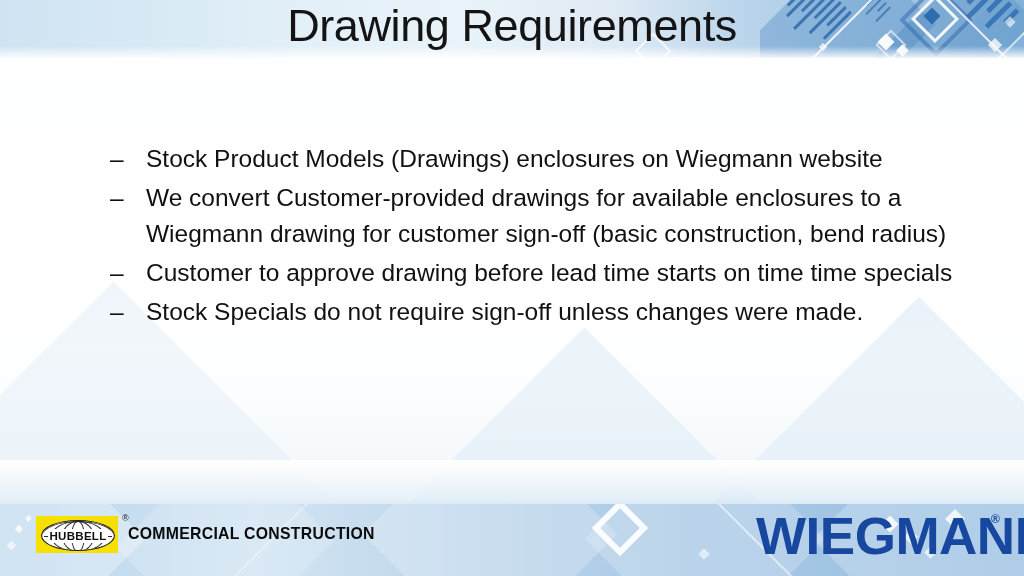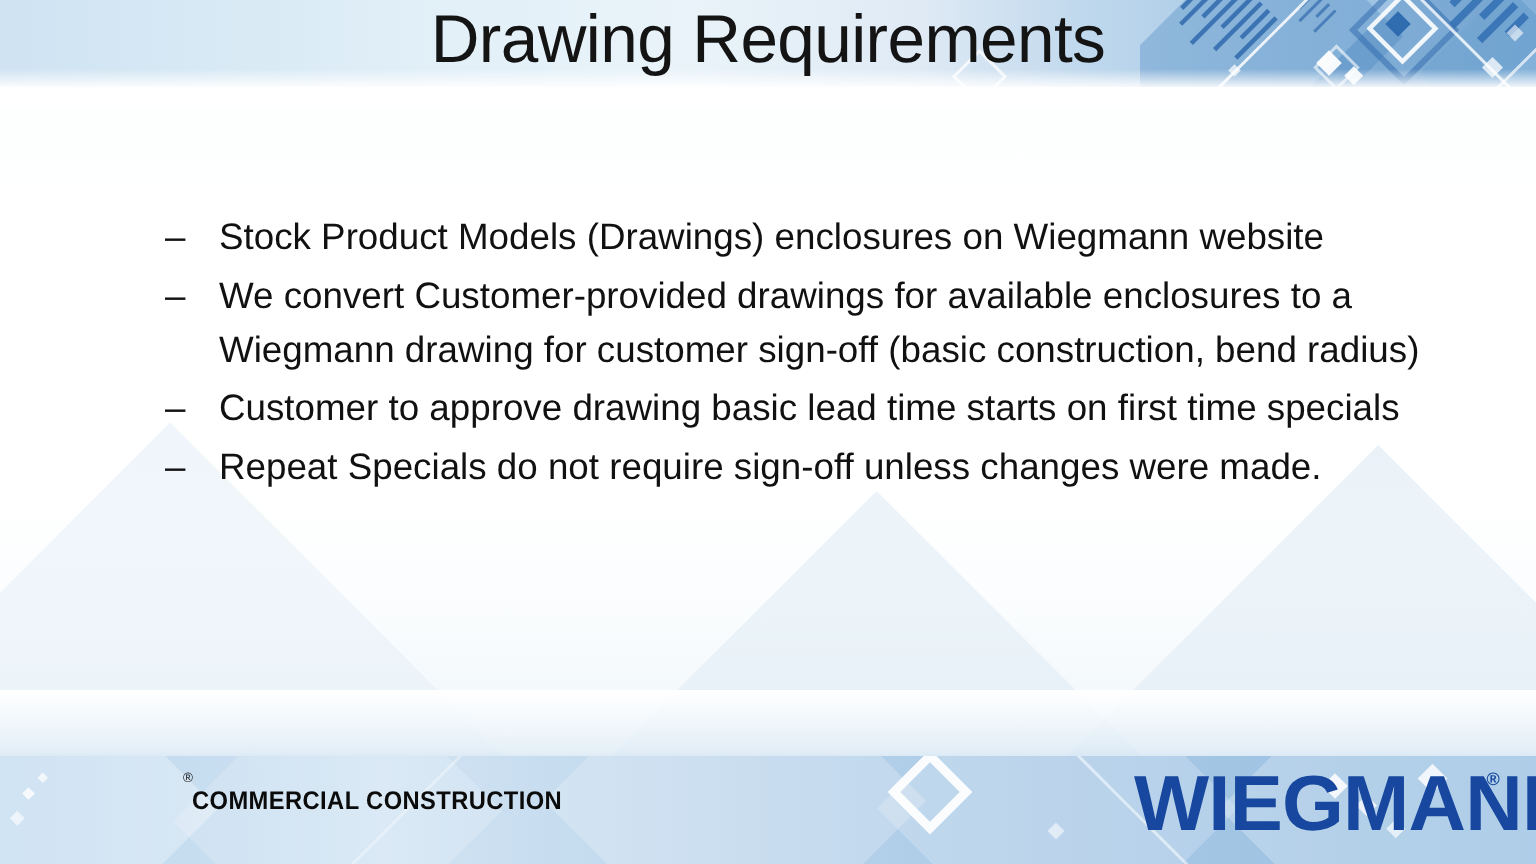--- a/index.html
+++ b/index.html
@@ -318,26 +318,26 @@
       <span class="btext">Stock Product Models (Drawings) enclosures on Wiegmann website</span>
     </div>
 
     <div class="bullet">
       <span class="dash">–</span>
       <span class="btext">We convert Customer-provided drawings for available enclosures to a Wiegmann drawing for customer sign-off (basic construction, bend radius)</span>
     </div>
 
     <div class="bullet">
       <span class="dash">–</span>
-      <span class="btext">Customer to approve drawing basic lead time starts on first time specials</span>
+      <span class="btext">Customer to approve drawing before lead time starts on time time specials</span>
     </div>
 
     <div class="bullet">
       <span class="dash">–</span>
-      <span class="btext">Repeat Specials do not require sign-off unless changes were made.</span>
+      <span class="btext">Stock Specials do not require sign-off unless changes were made.</span>
     </div>
 
   </div>
 
   <div class="bg-bottomband-top"></div>
   <div class="bg-bottomband"></div>
 
   <div style="position:absolute;left:0;bottom:0;width:1024px;height:72px;overflow:hidden;">
 
     <div style="position:absolute;left:-60px;top:-50px;width:170px;height:170px;background:rgba(255,255,255,0.30);transform:rotate(45deg);"></div>
@@ -355,20 +355,31 @@
     <div class="sq" style="left:906px;top:28px;width:10px;height:10px;background:rgba(255,255,255,0.75);"></div>
     <div class="sq" style="left:926px;top:44px;width:9px;height:9px;background:rgba(255,255,255,0.65);"></div>
     <div class="sq" style="left:948px;top:8px;width:14px;height:14px;background:rgba(255,255,255,0.80);"></div>
     <div class="sq" style="left:700px;top:46px;width:8px;height:8px;background:rgba(255,255,255,0.55);"></div>
 
     <div class="sq" style="left:16px;top:22px;width:6px;height:6px;background:rgba(255,255,255,0.8);"></div>
     <div class="sq" style="left:26px;top:12px;width:5px;height:5px;background:rgba(255,255,255,0.7);"></div>
     <div class="sq" style="left:8px;top:38px;width:7px;height:7px;background:rgba(255,255,255,0.6);"></div>
   </div>
 
+  <div class="hubbell">
+    <div class="hubbell-oval">
+      <div class="globe-line" style="width:72px;"></div>
+      <div class="globe-line" style="width:52px;"></div>
+      <div class="globe-line" style="width:30px;"></div>
+      <div class="globe-line" style="width:12px;"></div>
+      <div class="globe-eq"></div>
+      <div class="hubbell-word-bg"></div>
+      <div class="hubbell-word">HUBBELL</div>
+    </div>
+  </div>
   <div class="hubbell-reg">®</div>
 
   <div class="comcon">COMMERCIAL CONSTRUCTION</div>
 
   <div class="wiegmann">WIEGMANN</div>
   <div class="wiegmann-reg">®</div>
 
 </div>
 
 </body></html>

